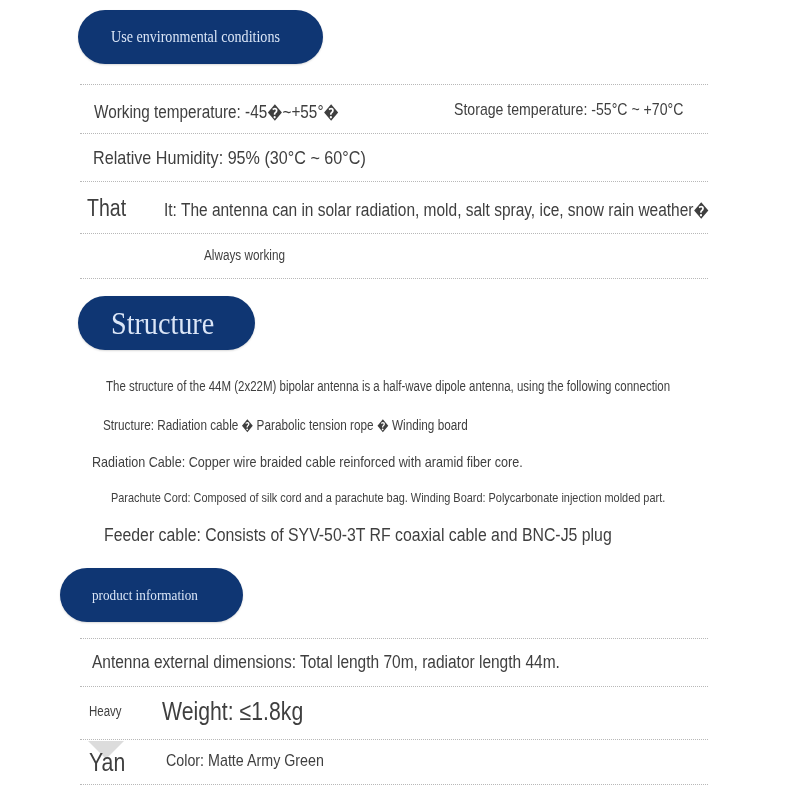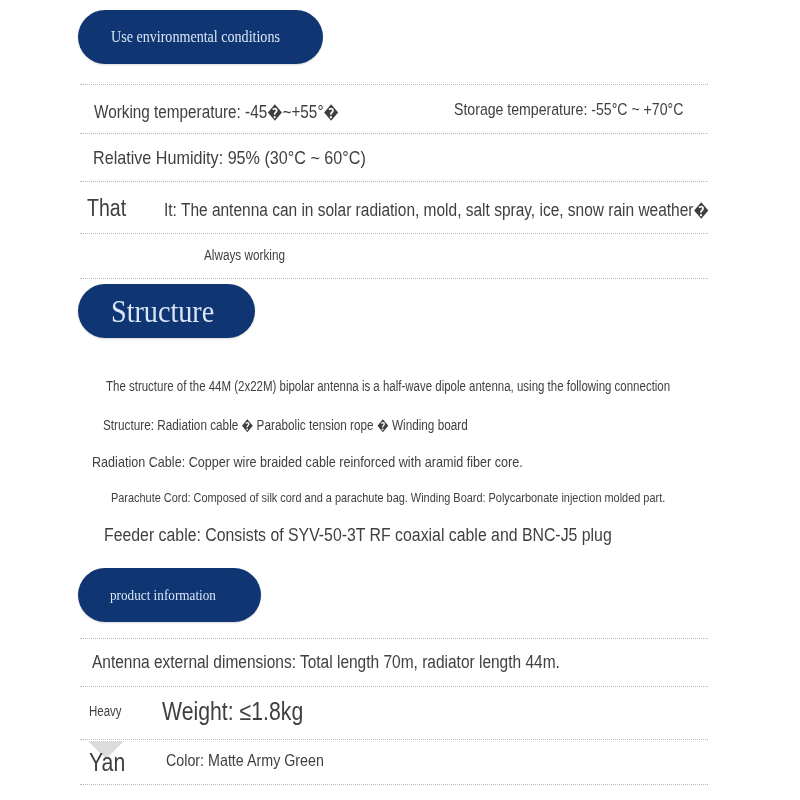--- a/index.html
+++ b/index.html
@@ -39,31 +39,31 @@
 <div class="t" style="left:93px; top:147px; font-size:19px; transform:scaleX(0.85);">Relative Humidity: 95% (30°C ~ 60°C)</div>
 <div class="divider" style="top:181px;"></div>
 
 <div class="t" style="left:87px; top:195px; font-size:23px; transform:scaleX(0.85);">That</div>
 <div class="t" style="left:164px; top:197px; font-size:18px; transform:scaleX(0.86);">It: The antenna can in solar radiation, mold, salt spray, ice, snow rain weather�</div>
 <div class="divider" style="top:233px;"></div>
 
 <div class="t" style="left:204px; top:247px; font-size:14px; transform:scaleX(0.84);">Always working</div>
 <div class="divider" style="top:278px;"></div>
 
-<div class="pill" style="left:78px; top:284px; width:177px; height:54px; font-size:32px; padding-left:33px; box-sizing:border-box;">
+<div class="pill" style="left:78px; top:296px; width:177px; height:54px; font-size:32px; padding-left:33px; box-sizing:border-box;">
   <span>Structure</span>
 </div>
 
 <div class="t" style="left:106px; top:378px; font-size:14px; transform:scaleX(0.82);">The structure of the 44M (2x22M) bipolar antenna is a half-wave dipole antenna, using the following connection</div>
 <div class="t" style="left:103px; top:415px; font-size:14px; transform:scaleX(0.84);">Structure: Radiation cable � Parabolic tension rope � Winding board</div>
 <div class="t" style="left:92px; top:453px; font-size:15px; transform:scaleX(0.84);">Radiation Cable: Copper wire braided cable reinforced with aramid fiber core.</div>
 <div class="t" style="left:111px; top:490px; font-size:13px; transform:scaleX(0.84);">Parachute Cord: Composed of silk cord and a parachute bag. Winding Board: Polycarbonate injection molded part.</div>
 <div class="t" style="left:104px; top:525px; font-size:18px; transform:scaleX(0.88);">Feeder cable: Consists of SYV-50-3T RF coaxial cable and BNC-J5 plug</div>
 
-<div class="pill" style="left:78px; top:568px; width:183px; height:54px; font-size:15px; padding-left:32px; box-sizing:border-box;">
+<div class="pill" style="left:60px; top:568px; width:183px; height:54px; font-size:15px; padding-left:32px; box-sizing:border-box;">
   <span>product information</span>
 </div>
 
 <div class="divider" style="top:638px;"></div>
 <div class="t" style="left:92px; top:652px; font-size:18px; transform:scaleX(0.86);">Antenna external dimensions: Total length 70m, radiator length 44m.</div>
 <div class="divider" style="top:686px;"></div>
 
 <div class="t" style="left:89px; top:703px; font-size:14px; transform:scaleX(0.82);">Heavy</div>
 <div class="t" style="left:162px; top:697px; font-size:25px; transform:scaleX(0.85);">Weight: ≤1.8kg</div>
 <div class="divider" style="top:739px;"></div>

